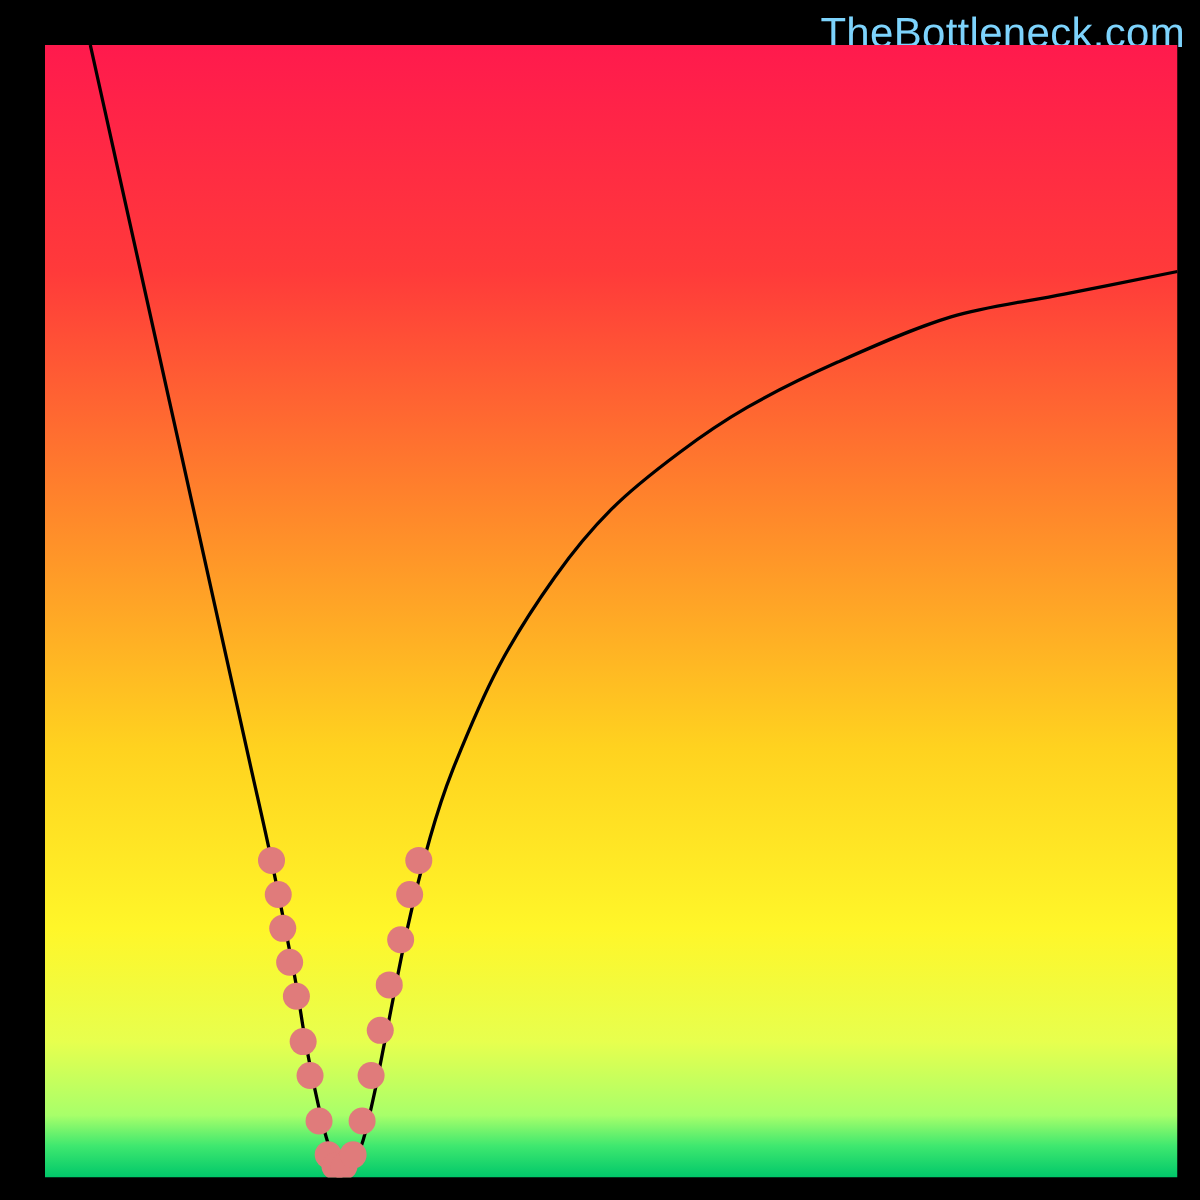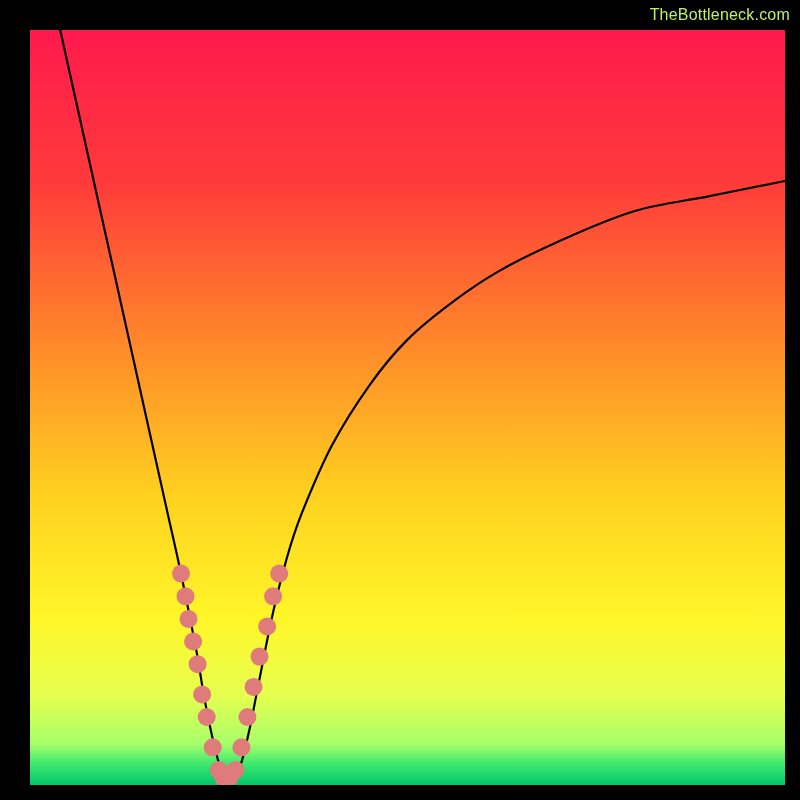--- a/index.html
+++ b/index.html
@@ -24,22 +24,22 @@
     left: 0;
     top: 0;
     width: 755px;
     height: 755px;
     display: block;
   }
   .watermark {
     position: absolute;
     top: 6px;
     right: 10px;
-    color: #bef264;
-    font-size: 16px;
+    color: #7dd3fc;
+    font-size: 28px;
     font-weight: 500;
     letter-spacing: 0.2px;
     user-select: none;
     pointer-events: none;
   }
 </style>
 </head>
 <body>
 
 <div class="watermark">TheBottleneck.com</div>

